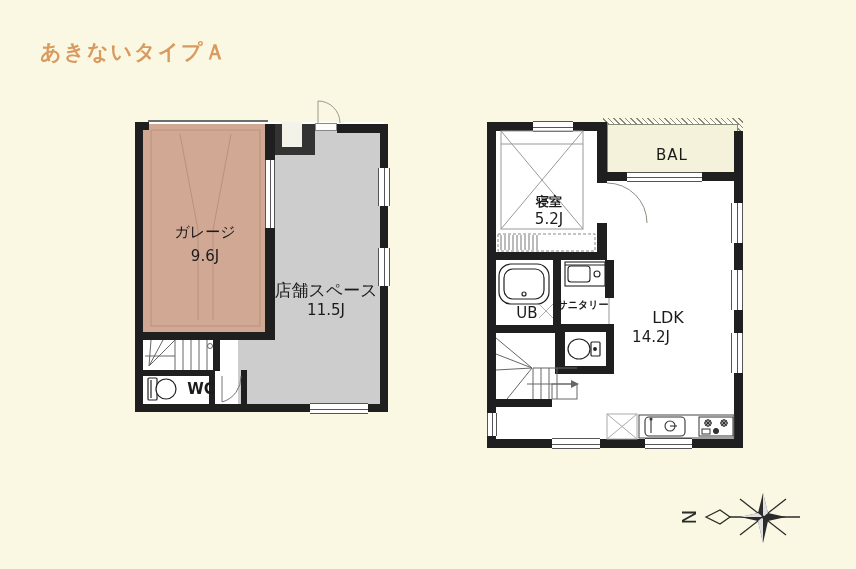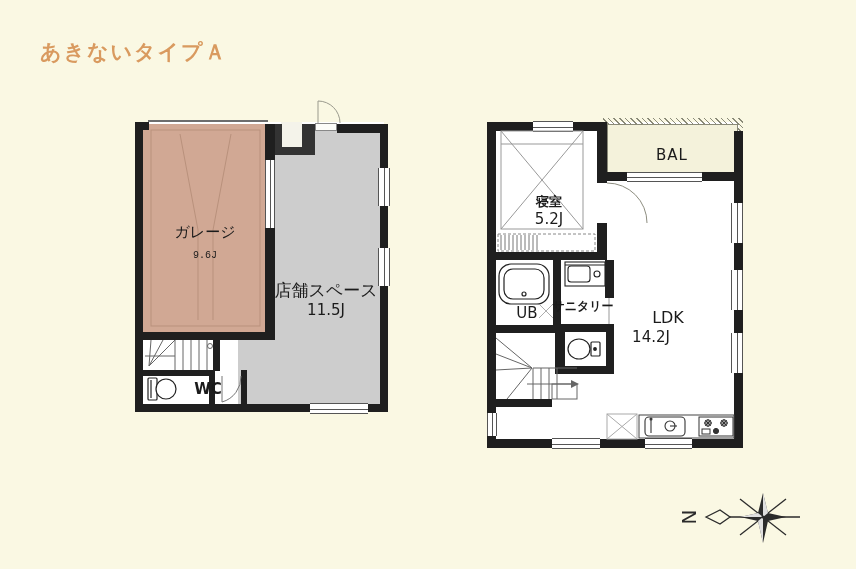--- a/index.html
+++ b/index.html
@@ -98,24 +98,24 @@
       <path d="M 87 282 A 26 26 0 0 0 106 256 M 87 256 L 87 282" fill="none" stroke="#777" stroke-width="1"></path>
 
       <g stroke="#222" stroke-width="1.2" fill="#fff">
         <rect x="13" y="258" width="9" height="22" rx="1"></rect>
         <line x1="16" y1="260" x2="16" y2="278"></line>
         <ellipse cx="31" cy="269" rx="10" ry="10"></ellipse>
       </g>
     </svg>
 
     <div class="lbl" style="left:70px;top:112px;font-size:15px;">ガレージ</div>
-    <div class="lbl" style="left:70px;top:136px;font-size:10px;font-family:Liberation Mono, monospace;">9.6J</div>
+    <div class="lbl" style="left:70px;top:136px;font-size:15px;">9.6J</div>
     <div class="lbl" style="left:191px;top:171px;font-size:17px;">店舗スペース</div>
     <div class="lbl" style="left:191px;top:190px;font-size:15px;">11.5J</div>
-    <div class="lbl" style="left:60px;top:269px;font-size:15px;font-weight:600;padding-left:26px;">WC</div>
+    <div class="lbl" style="left:53px;top:269px;font-size:15px;font-weight:600;padding-left:26px;">WC</div>
   </div>
 
   <div class="plan" style="left:487px;top:118px;width:256px;height:330px;">
 
     <div class="fill" style="left:4px;top:4px;width:248px;height:322px;background:#ffffff;"></div>
 
     <div class="hatch" style="left:116px;top:0;width:140px;height:7px;"></div>
     <div class="hatch" style="left:249px;top:0;width:7px;height:60px;"></div>
     <div class="fill" style="left:120px;top:6px;width:129px;height:50px;background:#F4F2DB;border:1px solid #8a8a78;"></div>
 
@@ -261,21 +261,21 @@
         </g>
       </g>
 
       <line x1="122" y1="180" x2="122" y2="206" stroke="#999" stroke-width="1"></line>
     </svg>
 
     <div class="lbl" style="left:62px;top:84px;font-size:13px;font-weight:600;">寝室</div>
     <div class="lbl" style="left:62px;top:101px;font-size:15px;">5.2J</div>
     <div class="lbl" style="left:185px;top:37px;font-size:15px;letter-spacing:1px;">BAL</div>
     <div class="lbl" style="left:40px;top:195px;font-size:15px;">UB</div>
-    <div class="lbl" style="left:96px;top:188px;font-size:12px;font-weight:600;">サニタリー</div>
+    <div class="lbl" style="left:96px;top:188px;font-size:10px;font-weight:600;font-family:Liberation Mono, monospace;">サニタリー</div>
     <div class="lbl" style="left:181px;top:200px;font-size:16px;">LDK</div>
     <div class="lbl" style="left:164px;top:219px;font-size:15px;">14.2J</div>
   </div>
 
   <svg style="left:668px;top:487px;" width="140" height="64" viewBox="0 0 140 64">
     <g stroke="#2b2b2b" stroke-width="1.3" fill="none">
 
       <text x="22" y="30" font-size="20" fill="#2b2b2b" stroke="none" font-family="DejaVu Sans, sans-serif" transform="rotate(-90 22 30)" text-anchor="middle" dominant-baseline="middle">N</text>
 
       <polygon points="38,30 52,23 62,30 52,37"></polygon>

